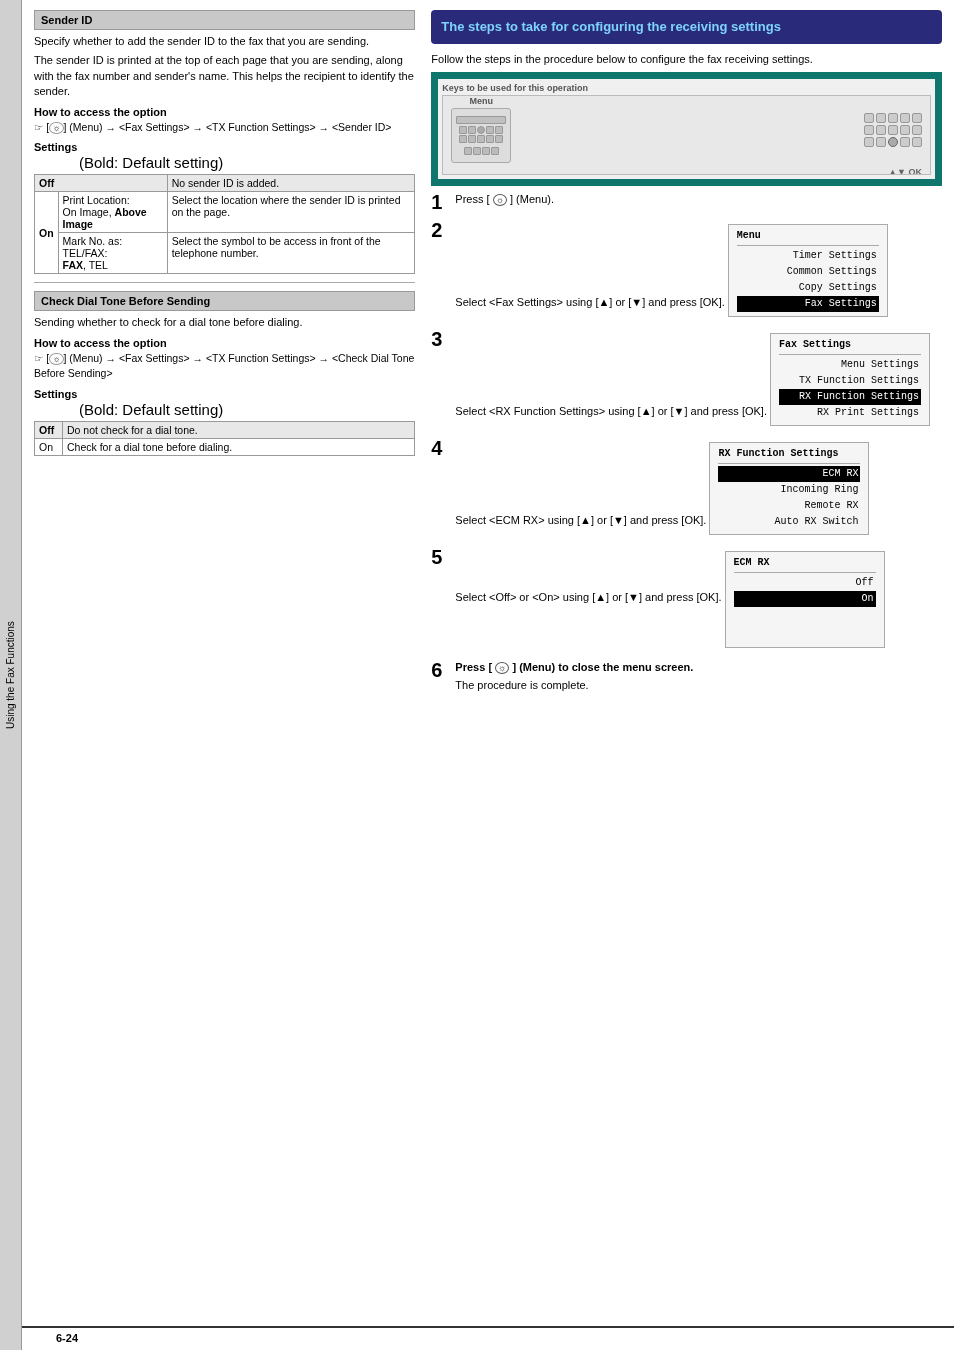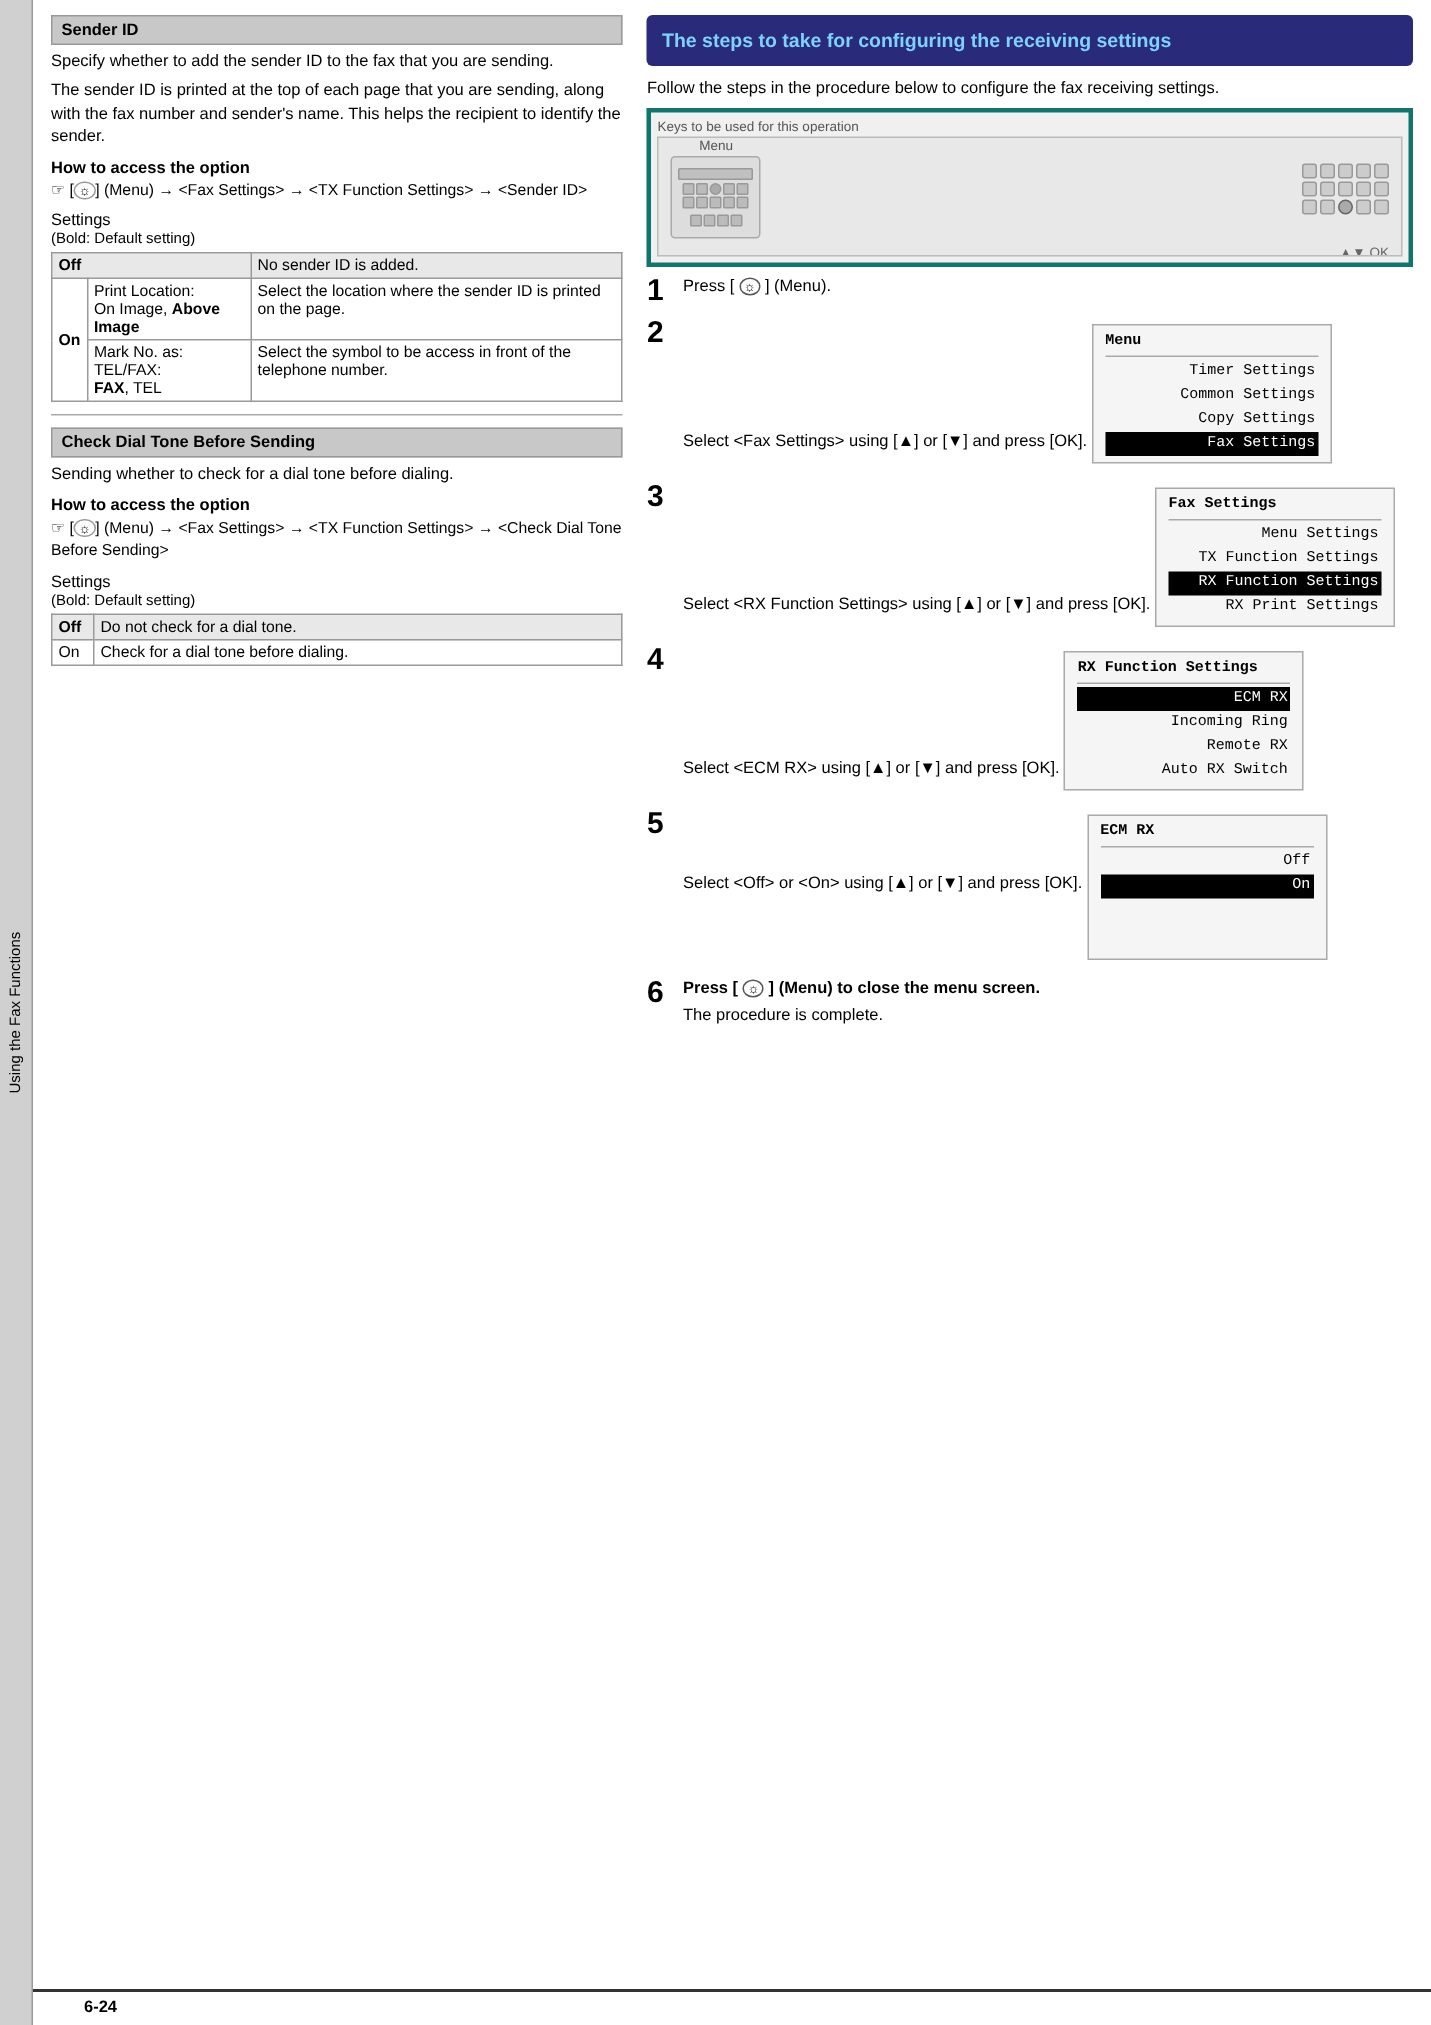--- a/index.html
+++ b/index.html
@@ -79,29 +79,30 @@
     p { margin-bottom: 4px; font-size: 11px; line-height: 1.4; }
 
     .how-to-label {
       font-weight: bold;
       font-size: 11px;
       margin-top: 6px;
       margin-bottom: 2px;
     }
 
     .settings-label {
-      font-weight: normal;
+      font-weight: bold;
       font-size: 11px;
       margin-top: 6px;
       margin-bottom: 1px;
     }
 
     .default-note {
-      font-size: 10px;
+      font-size: 15px;
       margin-bottom: 3px;
+      margin-left: 45px;
     }
 
     
     table {
       width: 100%;
       border-collapse: collapse;
       font-size: 10.5px;
       margin-bottom: 6px;
     }
     td, th {
@@ -158,27 +159,28 @@
       font-size: 10px;
       text-align: right;
     }
     .menu-box .menu-item.selected {
       background: #000;
       color: #fff;
     }
 
     
     .keyboard-img {
-      border: 3px solid #0f766e;
+      border: 7px solid #0f766e;
       background: #f0f0f0;
       padding: 4px;
       margin-bottom: 6px;
       font-size: 9px;
       color: #555;
       position: relative;
+      font-weight: bold;
     }
     .keyboard-label {
       font-size: 9px;
       color: #555;
       margin-bottom: 2px;
     }
     .keyboard-visual {
       background: #e8e8e8;
       height: 80px;
       border: 1px solid #bbb;

